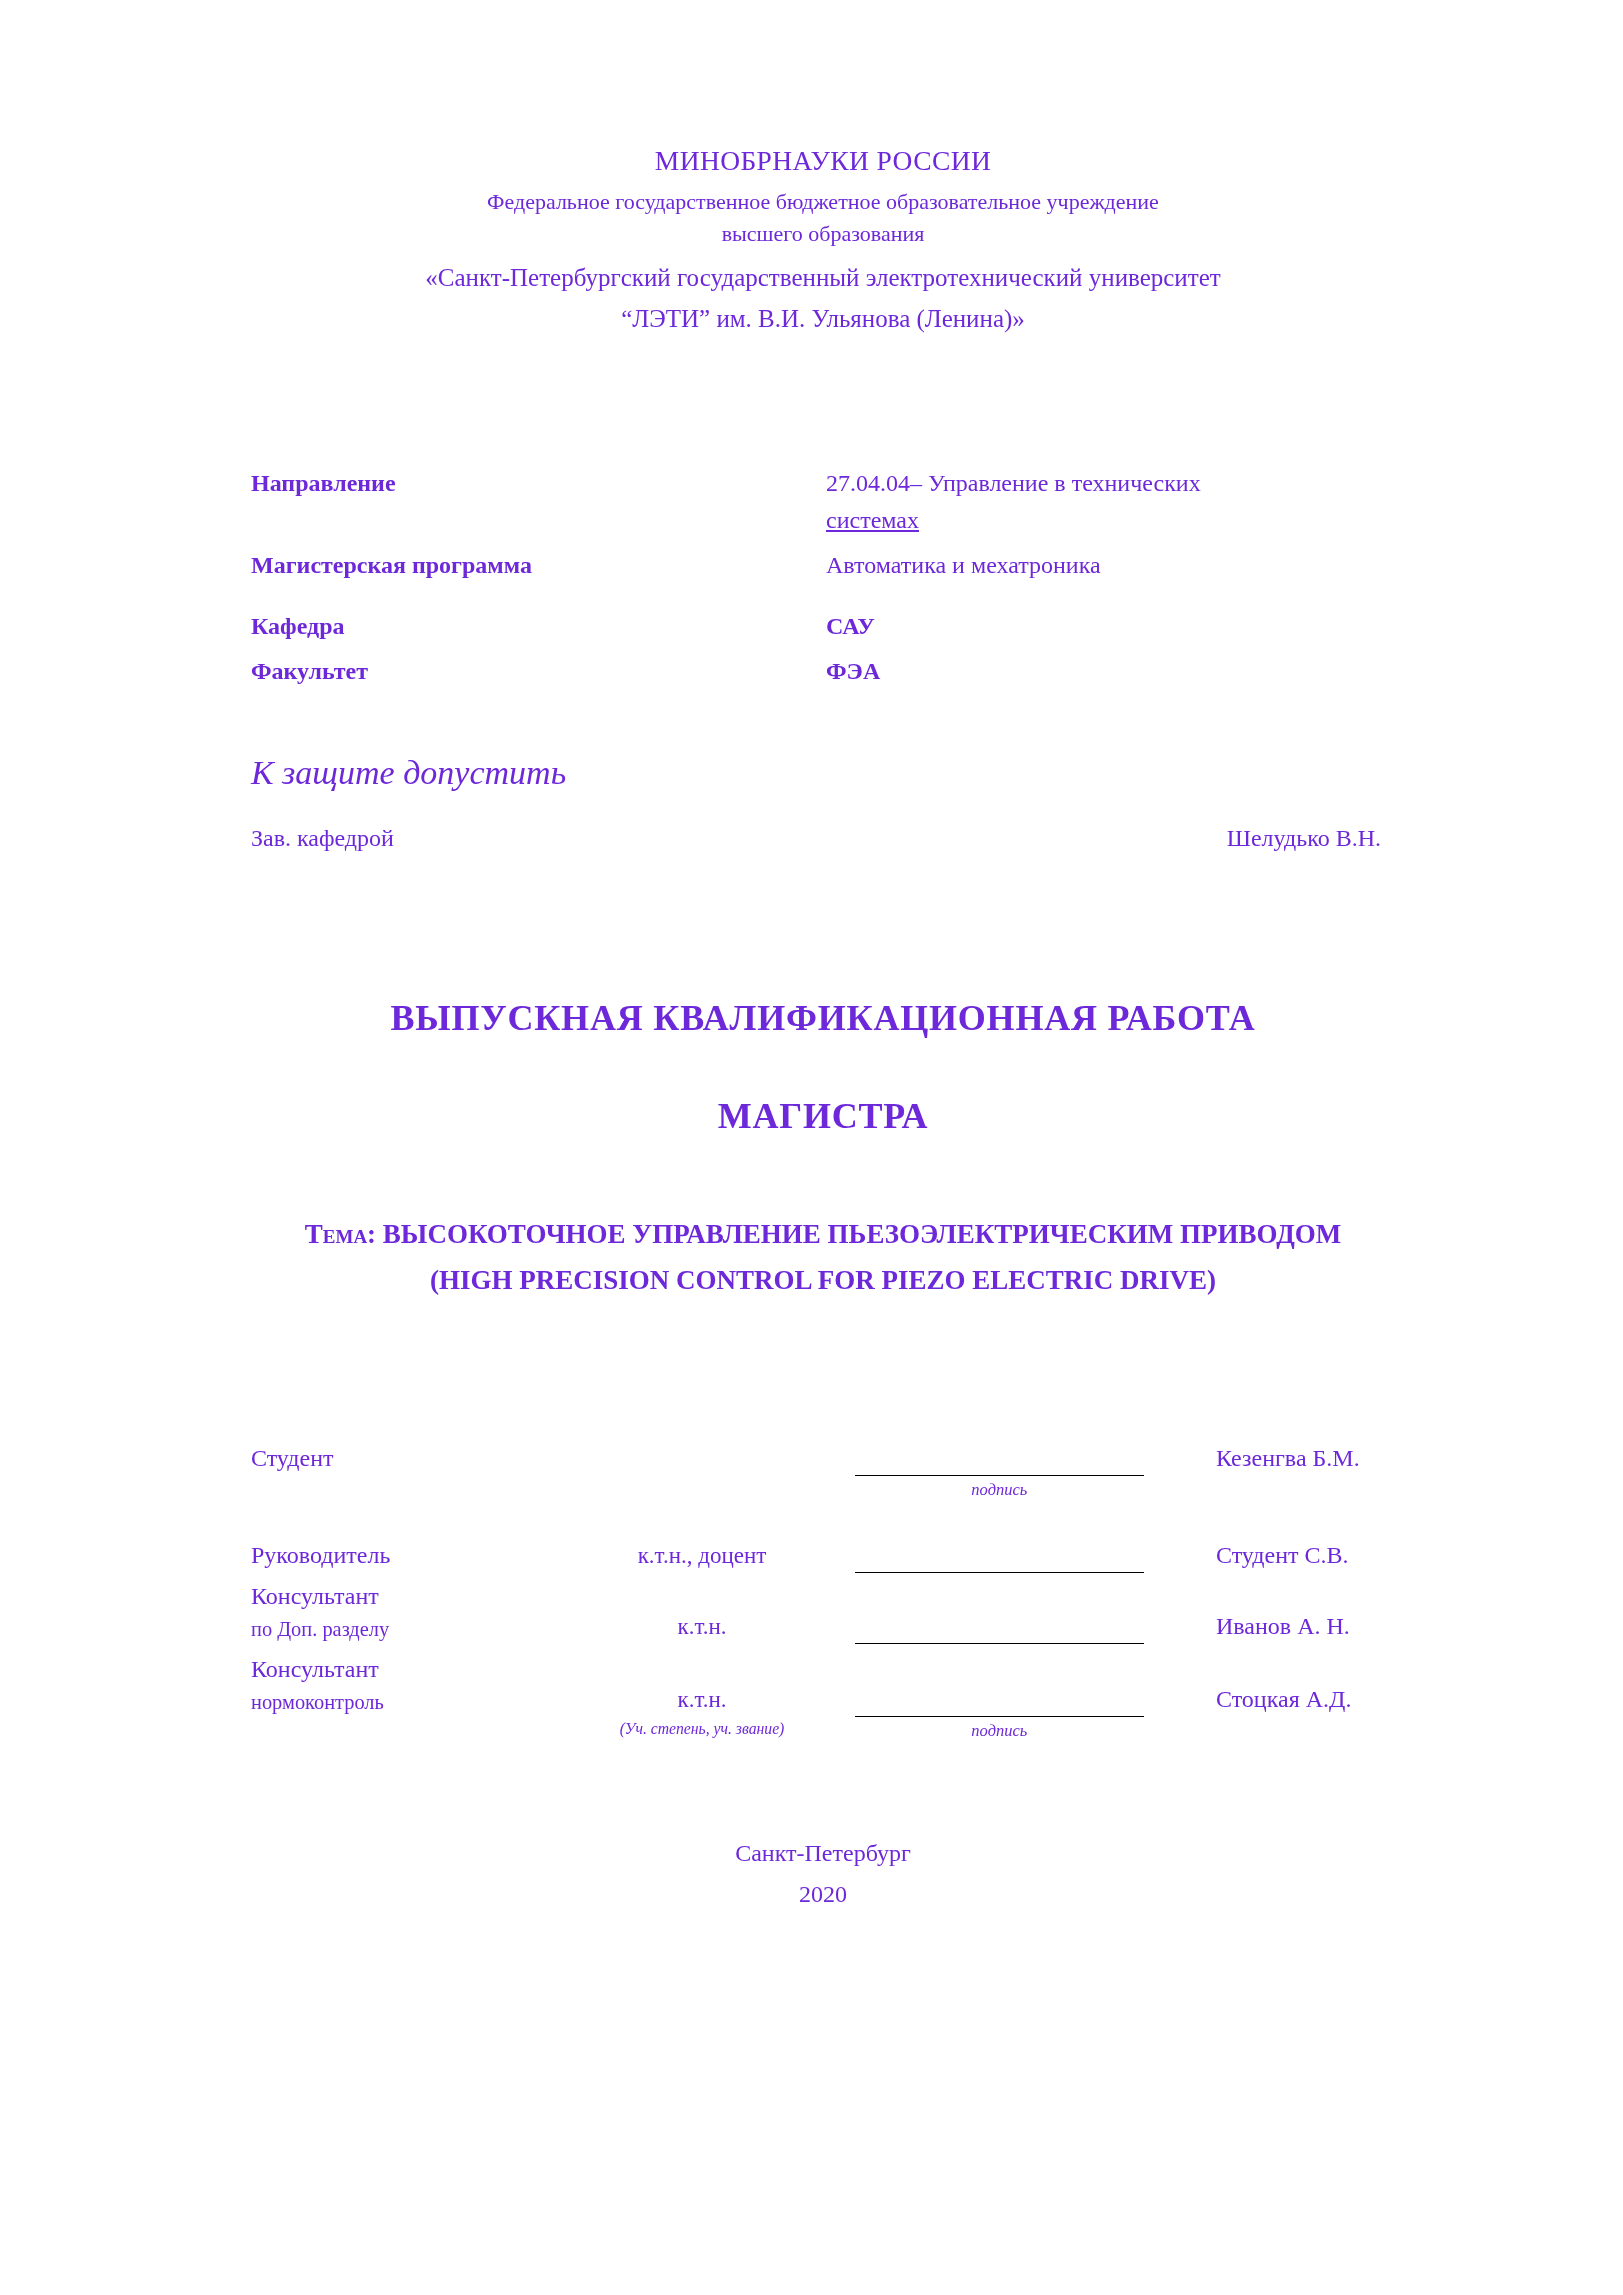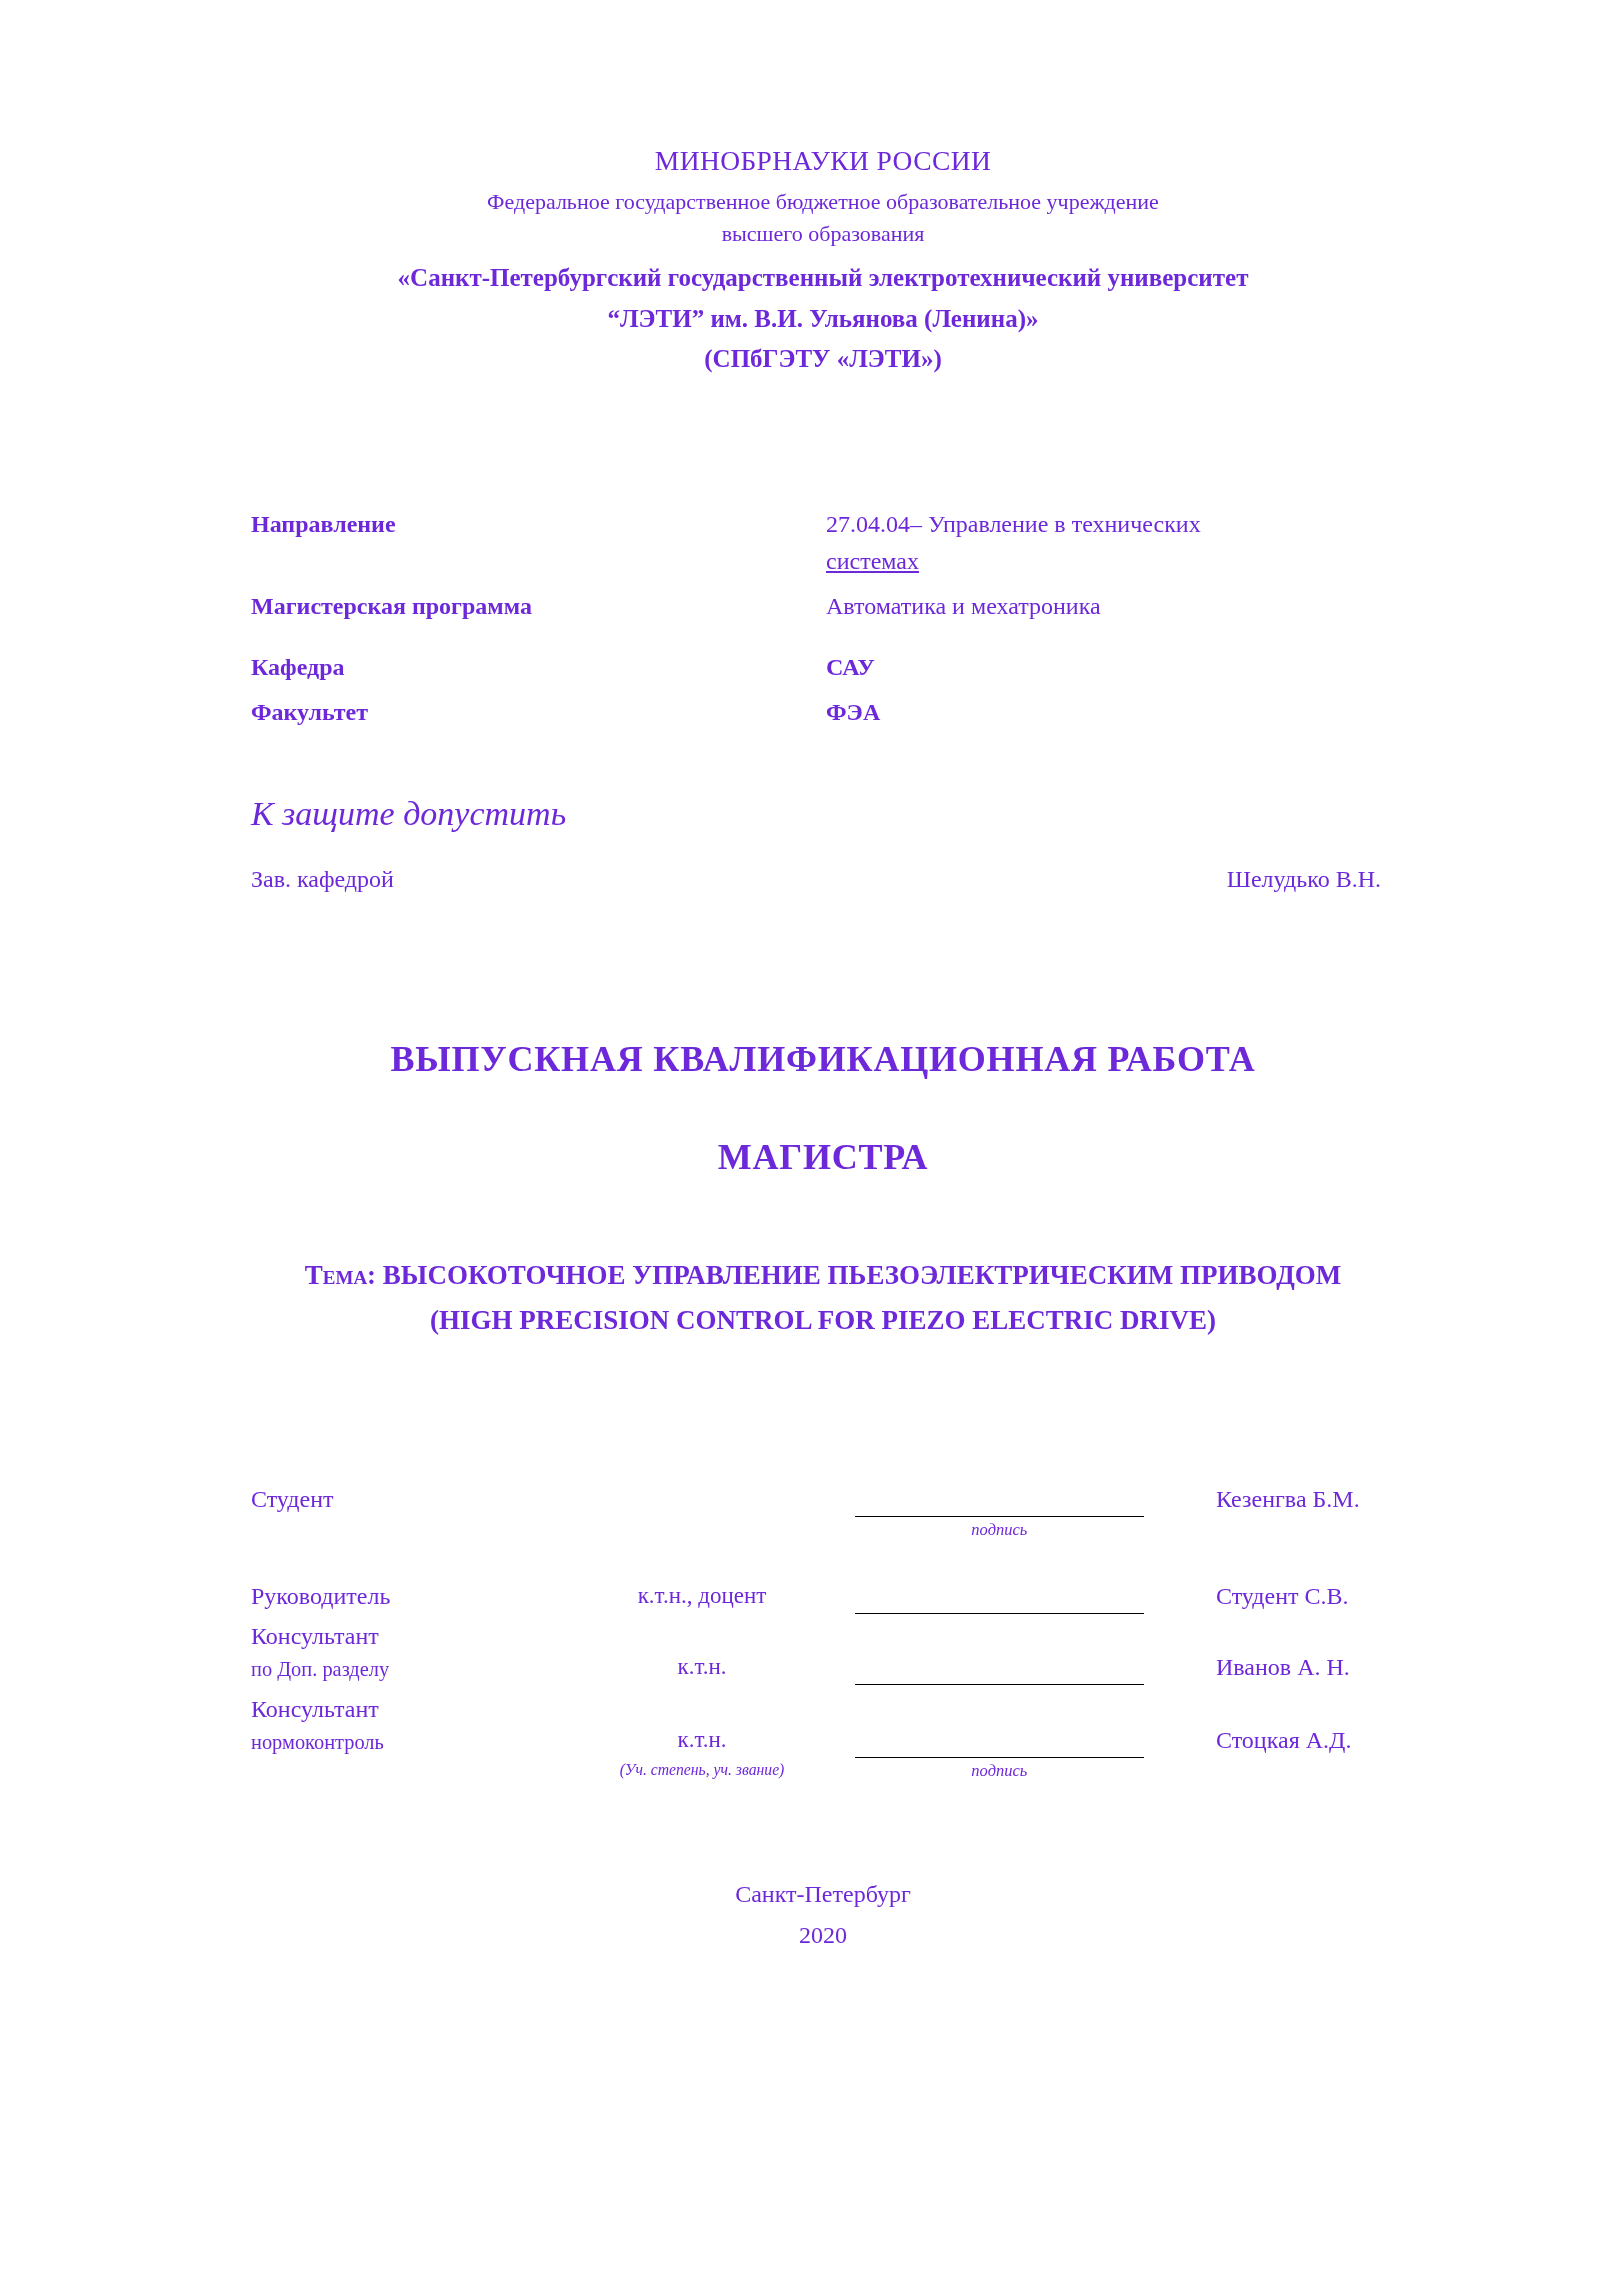--- a/index.html
+++ b/index.html
@@ -14,21 +14,21 @@
     font-family: "Liberation Serif", "DejaVu Serif", serif;
     font-size: 24px;
     overflow: hidden;
   }
   .content { padding: 145px 228px 0 251px; }
 
   
   .hdr { text-align: center; }
   .hdr-ministry { font-size: 27.5px; letter-spacing: 0.4px; }
   .hdr-org { font-size: 22px; margin-top: 9.4px; line-height: 1.45; }
-  .hdr-uni { font-weight: bold; font-size: 25px; line-height: 1.62; margin-top: 7.9px; }
+  .hdr-uni { font-weight: normal; font-size: 25px; line-height: 1.62; margin-top: 7.9px; }
 
   
   .program { margin-top: 126px; }
   .prow { display: grid; grid-template-columns: 575px 1fr; line-height: 1.55; }
   .prow + .prow { margin-top: 7.9px; }
   .prow-kafedra { margin-top: 23.6px !important; }
   .plabel { font-weight: bold; }
   .pvalue-line2 { text-align: left; text-decoration: underline; }
   .pvalue-bold { font-weight: bold; }
 
@@ -83,21 +83,20 @@
 
     <div class="hdr">
       <div class="hdr-ministry">МИНОБРНАУКИ РОССИИ</div>
       <div class="hdr-org">
         <div>Федеральное государственное бюджетное образовательное учреждение</div>
         <div>высшего образования</div>
       </div>
       <div class="hdr-uni">
         <div>«Санкт-Петербургский государственный электротехнический университет</div>
         <div>“ЛЭТИ” им. В.И. Ульянова (Ленина)»</div>
-        <div>(СПбГЭТУ «ЛЭТИ»)</div>
       </div>
     </div>
 
     <div class="program">
       <div class="prow">
         <div class="plabel">Направление</div>
         <div>
           <div>27.04.04– Управление в технических</div>
           <div class="pvalue-line2">системах</div>
         </div>

